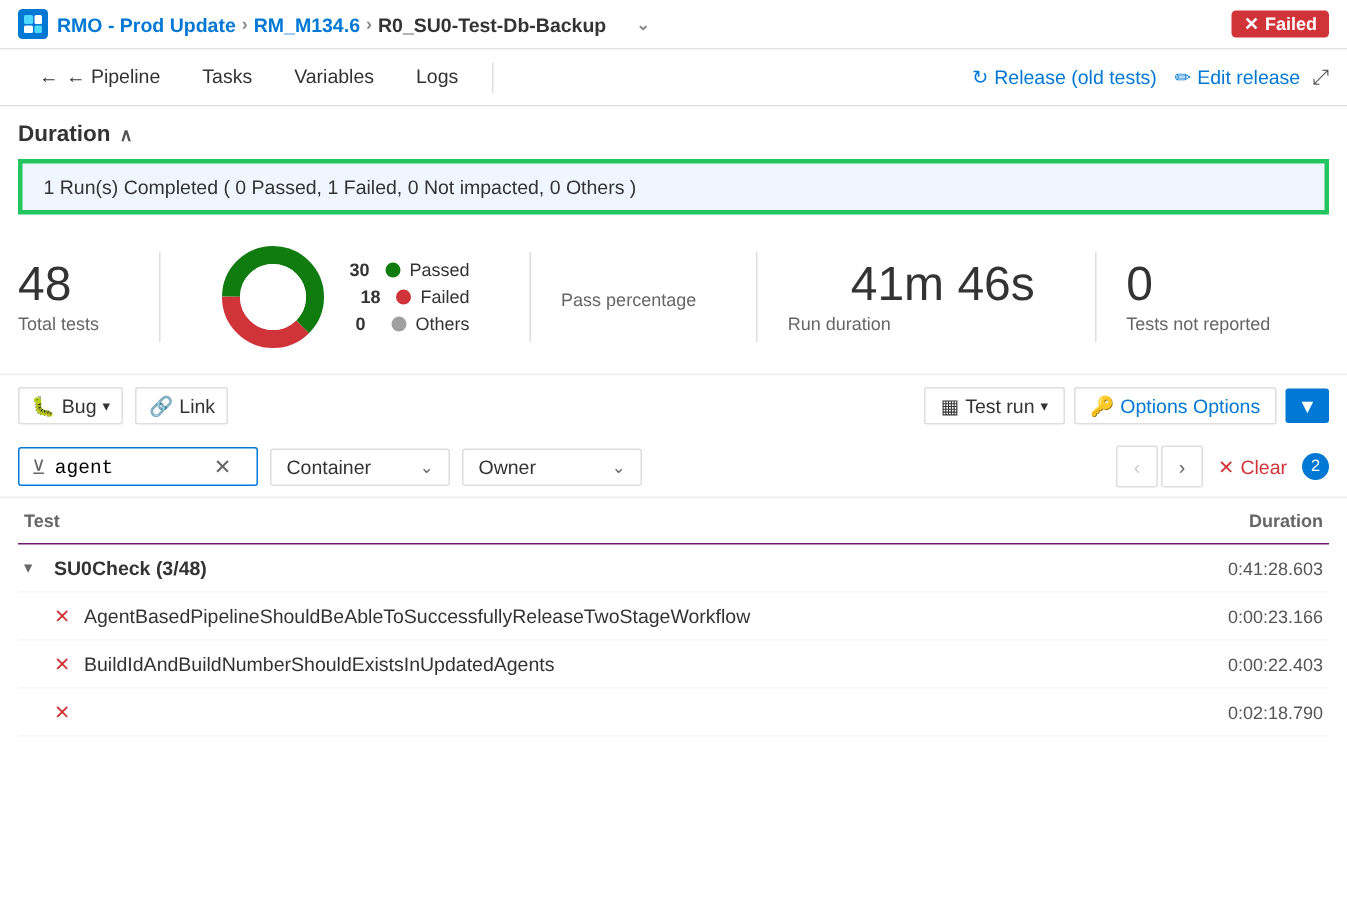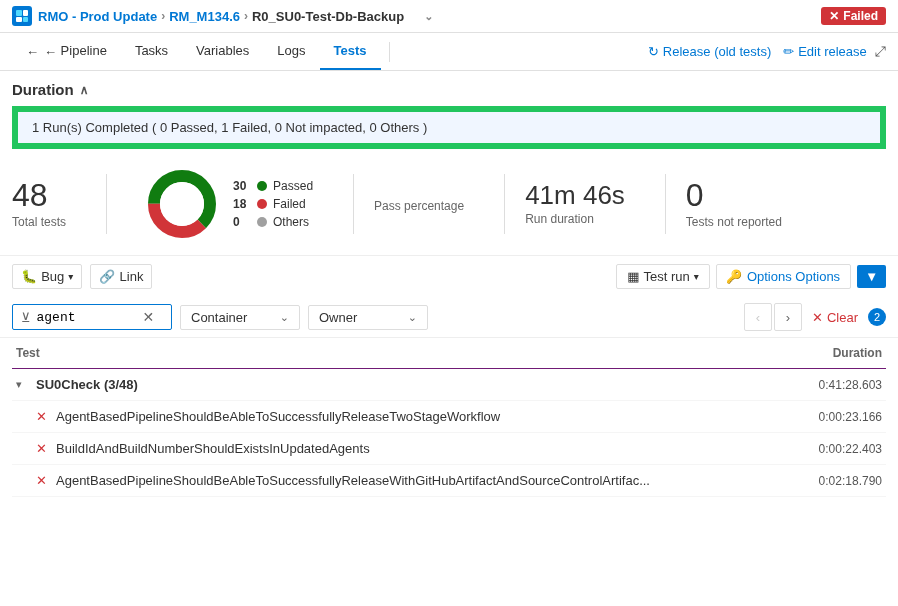--- a/index.html
+++ b/index.html
@@ -29,33 +29,33 @@
     .nav-right { margin-left: auto; display: flex; align-items: center; gap: 12px; }
     .nav-link { color: #0078d4; font-size: 13px; cursor: pointer; display: flex; align-items: center; gap: 4px; }
     .expand-btn { font-size: 14px; color: #555; cursor: pointer; margin-left: 8px; }
 
     
     .summary-section { padding: 10px 12px 0 12px; background: #fff; }
     .summary-header { display: flex; align-items: center; gap: 6px; font-size: 15px; font-weight: 600; color: #333; margin-bottom: 8px; cursor: pointer; }
     .summary-header .chevron { font-size: 12px; color: #555; }
 
     
-    .info-bar { background: #f0f6ff; border: 6px solid #22c55e; padding: 8px 14px; font-size: 13px; color: #333; margin-bottom: 12px; }
+    .info-bar { background: #f0f6ff; border: 3px solid #22c55e; padding: 8px 14px; font-size: 13px; color: #333; margin-bottom: 12px; }
 
     
     .stats-row { display: flex; align-items: center; padding: 8px 12px 16px 12px; gap: 0; }
     .stat-block { display: flex; flex-direction: column; align-items: flex-start; padding: 0 20px 0 0; }
     .stat-number { font-size: 32px; font-weight: 300; color: #333; line-height: 1; }
     .stat-label { font-size: 12px; color: #666; margin-top: 4px; }
     .stat-divider { width: 1px; height: 60px; background: #ddd; margin: 0 20px; }
 
     
     .donut-area { display: flex; align-items: center; gap: 16px; padding: 0 20px; }
     .donut-legend { display: flex; flex-direction: column; gap: 4px; }
-    .legend-item { display: flex; align-items: center; gap: 6px; font-size: 12px; }
+    .legend-item { display: flex; align-items: center; gap: 6px; font-size: 12px; justify-content: flex-end; }
     .legend-dot { width: 10px; height: 10px; border-radius: 50%; flex-shrink: 0; }
     .legend-count { font-weight: 600; min-width: 18px; }
 
     
     .toolbar { display: flex; align-items: center; padding: 8px 12px; border-top: 1px solid #eee; gap: 8px; }
     .tool-btn { display: flex; align-items: center; gap: 4px; padding: 4px 8px; border: 1px solid #ddd; background: #fff; border-radius: 2px; font-size: 13px; color: #333; cursor: pointer; }
     .toolbar-right { margin-left: auto; display: flex; align-items: center; gap: 6px; }
     .test-run-btn { display: flex; align-items: center; gap: 4px; padding: 4px 10px; border: 1px solid #ddd; background: #fff; border-radius: 2px; font-size: 13px; color: #333; cursor: pointer; }
     .column-opts-btn { display: flex; align-items: center; gap: 4px; padding: 4px 10px; border: 1px solid #ddd; background: #fff; border-radius: 2px; font-size: 13px; color: #0078d4; cursor: pointer; }
     .filter-icon-btn { padding: 4px 8px; background: #0078d4; border: none; border-radius: 2px; color: #fff; cursor: pointer; font-size: 13px; }
@@ -121,23 +121,20 @@
     <span>← Pipeline</span>
   </div>
   <div class="nav-tab">
     <span>Tasks</span>
   </div>
   <div class="nav-tab">
     <span>Variables</span>
   </div>
   <div class="nav-tab">
     <span>Logs</span>
-  </div>
-  <div class="nav-tab active">
-    <span>Tests</span>
   </div>
   <div class="nav-divider"></div>
   <div class="nav-right">
     <span class="nav-link">
       <span>↻</span>
       <span>Release (old tests)</span>
     </span>
     <span class="nav-link">
       <span>✏</span>
       <span>Edit release</span>
@@ -192,21 +189,21 @@
       </div>
     </div>
   </div>
 
   <div class="stat-divider"></div>
   <div class="stat-block">
     <span class="stat-label">Pass percentage</span>
   </div>
   <div class="stat-divider"></div>
   <div class="stat-block">
-    <span class="stat-number" style="font-size:26px;">41m 46s</span>
+    <span class="stat-number" style="font-size:32px;margin-left:42px;">41m 46s</span>
     <span class="stat-label">Run duration</span>
   </div>
   <div class="stat-divider"></div>
   <div class="stat-block">
     <span class="stat-number">0</span>
     <span class="stat-label">Tests not reported</span>
   </div>
 </div>
 
 <div class="toolbar">
@@ -289,17 +286,16 @@
       <span class="fail-x">✕</span>
       <span class="test-name">BuildIdAndBuildNumberShouldExistsInUpdatedAgents</span>
     </div>
     <span class="row-duration">0:00:22.403</span>
   </div>
 
   <div class="table-row">
     <div class="row-test">
       <span style="width:14px;"></span>
       <span class="fail-x">✕</span>
-      <span class="test-name-long">AgentBasedPipelineShouldBeAbleToSuccessfullyReleaseWithGitHubArtifactAndSourceControlArtifac...</span>
     </div>
     <span class="row-duration">0:02:18.790</span>
   </div>
 </div>
 
 </body></html>

